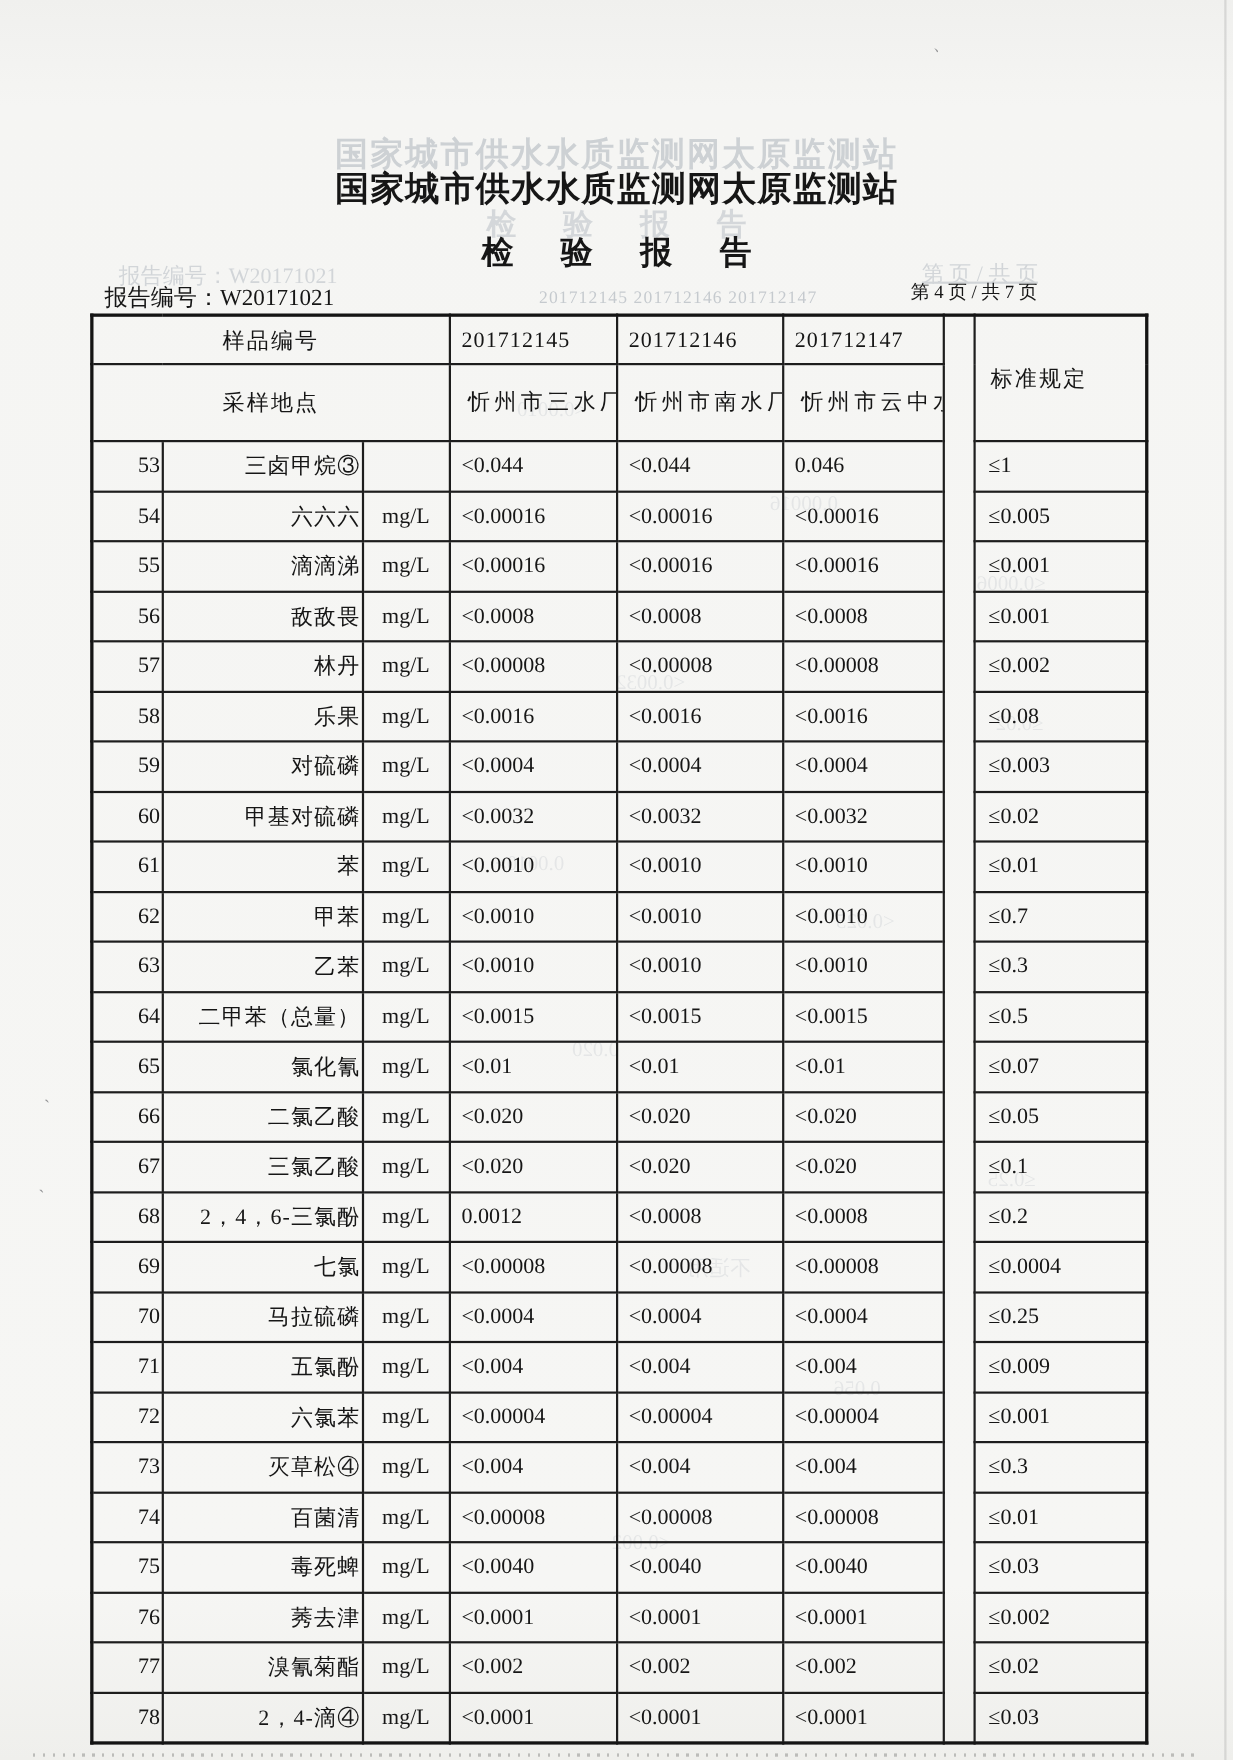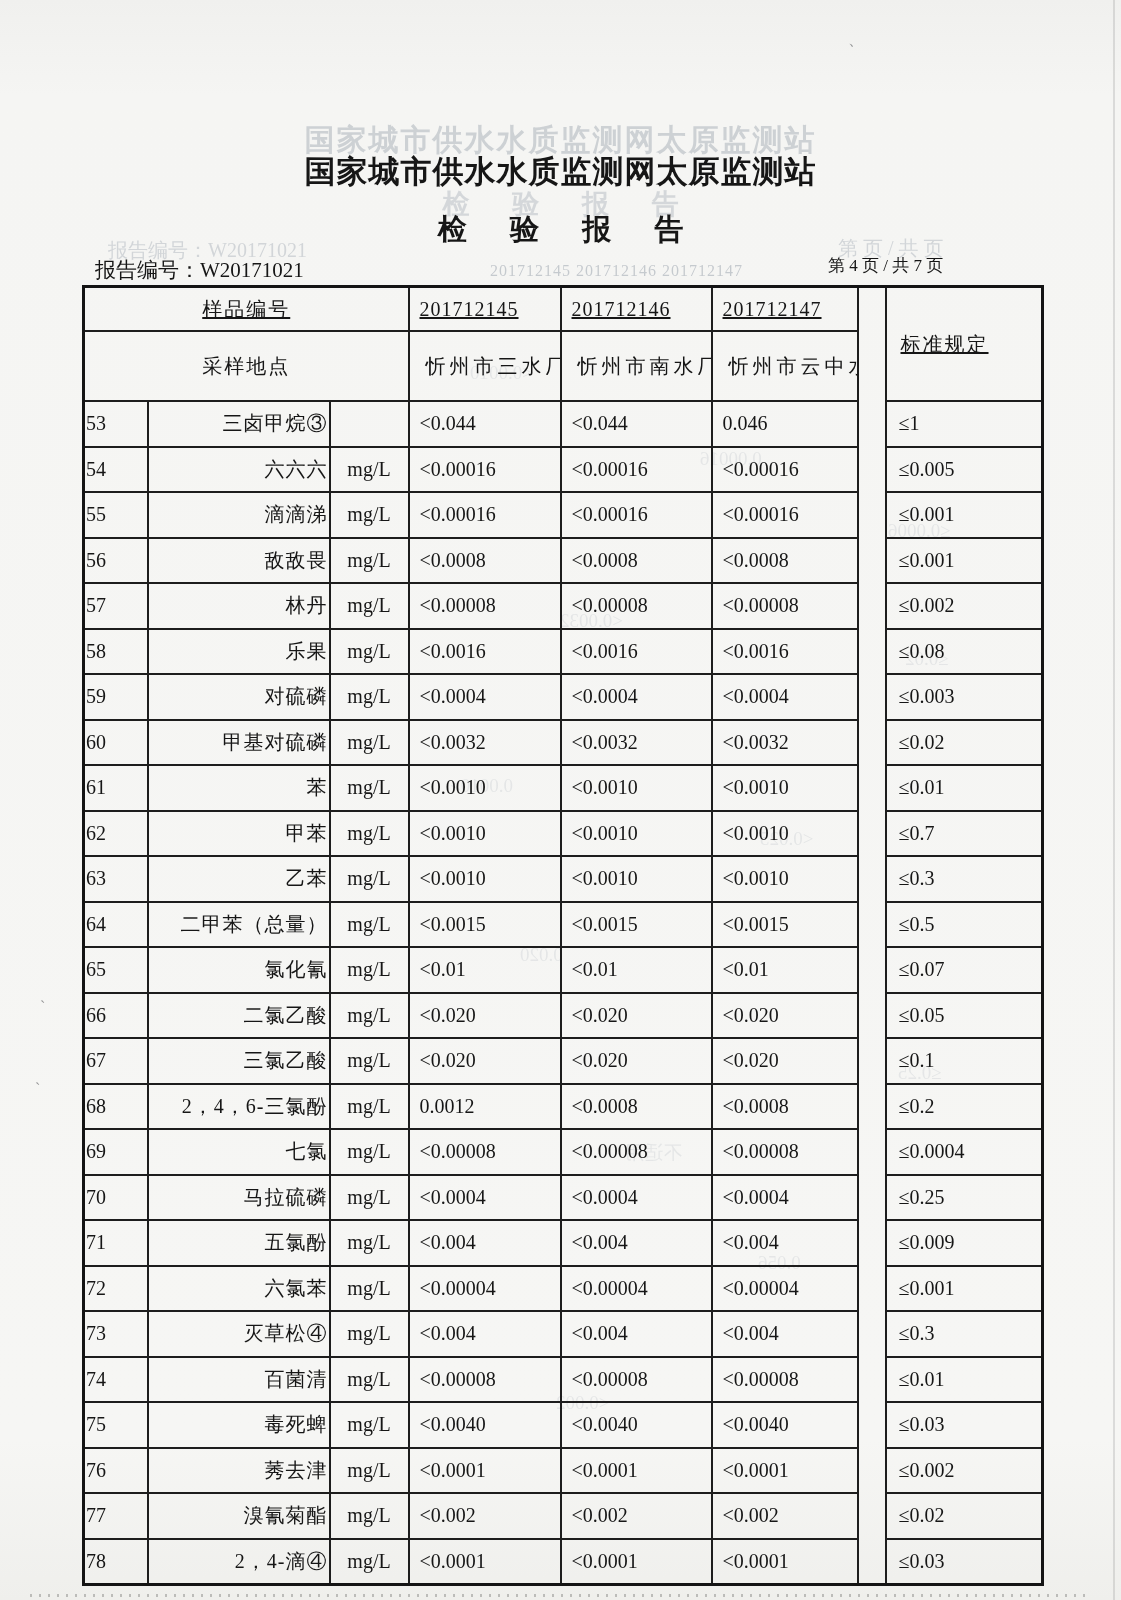--- a/index.html
+++ b/index.html
@@ -27,48 +27,48 @@
   .report-no-line { position:absolute; top:256px; left:95px; font-size:21px; white-space:nowrap; }
   .page-info { position:absolute; top:254px; left:828px; font-size:17px; white-space:nowrap; }
 
   
   .ghost { position:absolute; white-space:nowrap; pointer-events:none; }
   .g-title { top:120px; left:0; width:100%; text-align:center; font-size:30px; font-weight:700;
              letter-spacing:2px; color:#8d97a3; opacity:.38; }
   .g-subtitle { top:186px; left:0; width:100%; text-align:center; font-size:27px; font-weight:700;
                 letter-spacing:18px; padding-left:18px; box-sizing:border-box; color:#97a0ab; opacity:.34; }
   .g-reportno { top:237px; left:108px; font-size:20px; color:#9aa3ae; opacity:.38; }
-  .g-pageinfo { top:235px; left:838px; font-size:20px; color:#9aa3ae; opacity:.38; }
+  .g-pageinfo { top:235px; left:838px; font-size:20px; color:#9aa3ae; opacity:.38;text-decoration:underline; }
   .g-samples  { top:262px; left:490px; font-size:16px; letter-spacing:1px; color:#8d97a3; opacity:.45; }
   .bleed { font-size:19px; color:#8f99a5; opacity:.16; transform:scaleX(-1); }
   .mark  { color:#5f6064; opacity:.65; }
 
   
   table.results {
     position:absolute; left:82px; top:285px; width:961px;
     border-collapse:collapse; table-layout:fixed;
     border:3px solid #141414;
     background:transparent;
     z-index:2;
   }
   table.results td {
     border:2px solid #1d1d1d;
     font-size:20px; vertical-align:middle;
     overflow:hidden; white-space:nowrap;
     background:transparent;
   }
-  tr.hrow-a td { height:40px;text-decoration:underline; }
+  tr.hrow-a td { height:40px; }
   tr.hrow-b td { height:60px;font-family:Liberation Serif, serif; }
   tr.data-row td { height:41.5px; }
   .c-label  { text-align:center; letter-spacing:2px; }
   .c-sample { text-align:left; padding-left:10px; letter-spacing:1px; }
   .c-loc    { text-align:left; padding:4px 4px 4px 16px; letter-spacing:4px;
               white-space:normal; line-height:27px; font-size:20px; }
   .c-stdhead{ text-align:left; padding-left:14px; letter-spacing:2px;margin-top:32px; }
-  .c-num    { text-align:left; }
+  .c-num    { text-align:right; }
   .c-name   { text-align:right; padding-left:12px; letter-spacing:1px; }
   .c-unit   { text-align:center; }
   .c-val    { text-align:left; padding-left:10px; }
   .c-std    { text-align:left; padding-left:12px; }
   .c-strip  { border-top:none; border-bottom:none; }
 
   
   .speckles {
     position:absolute; left:30px; bottom:3px; width:1060px; height:3px; opacity:.4;
     background:repeating-linear-gradient(90deg,#6f6f6d 0 2px,transparent 2px 9px);

